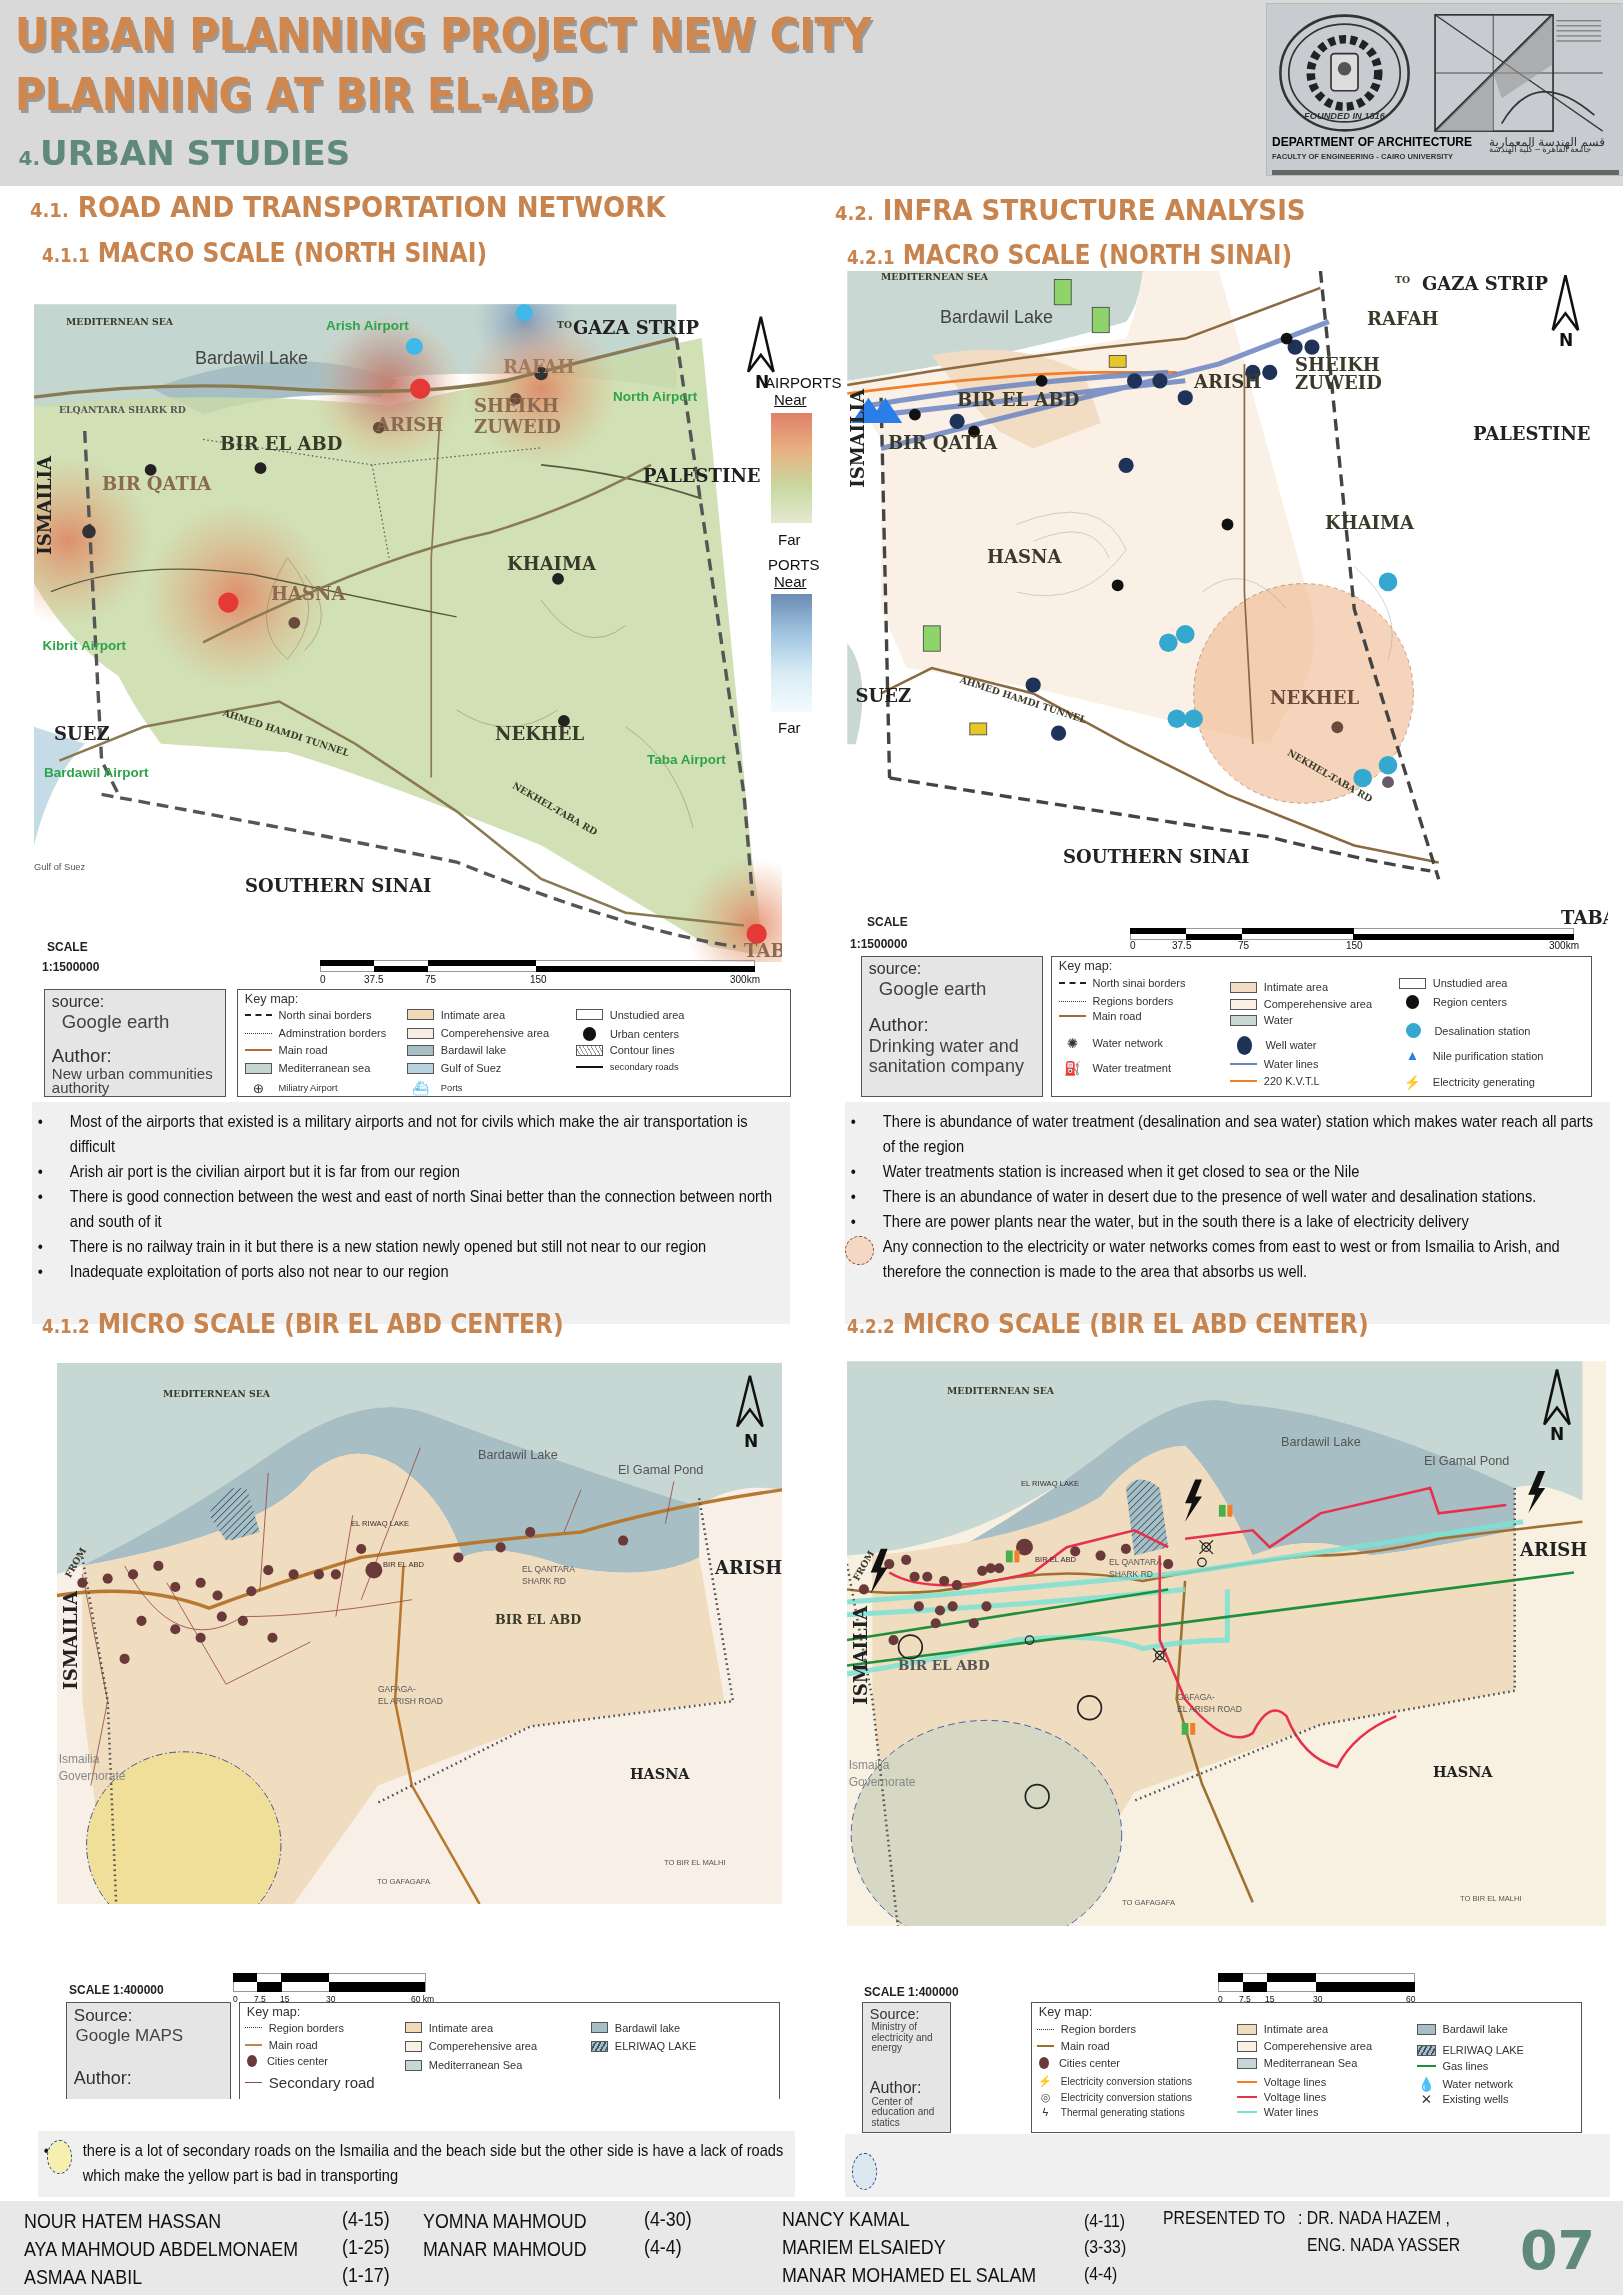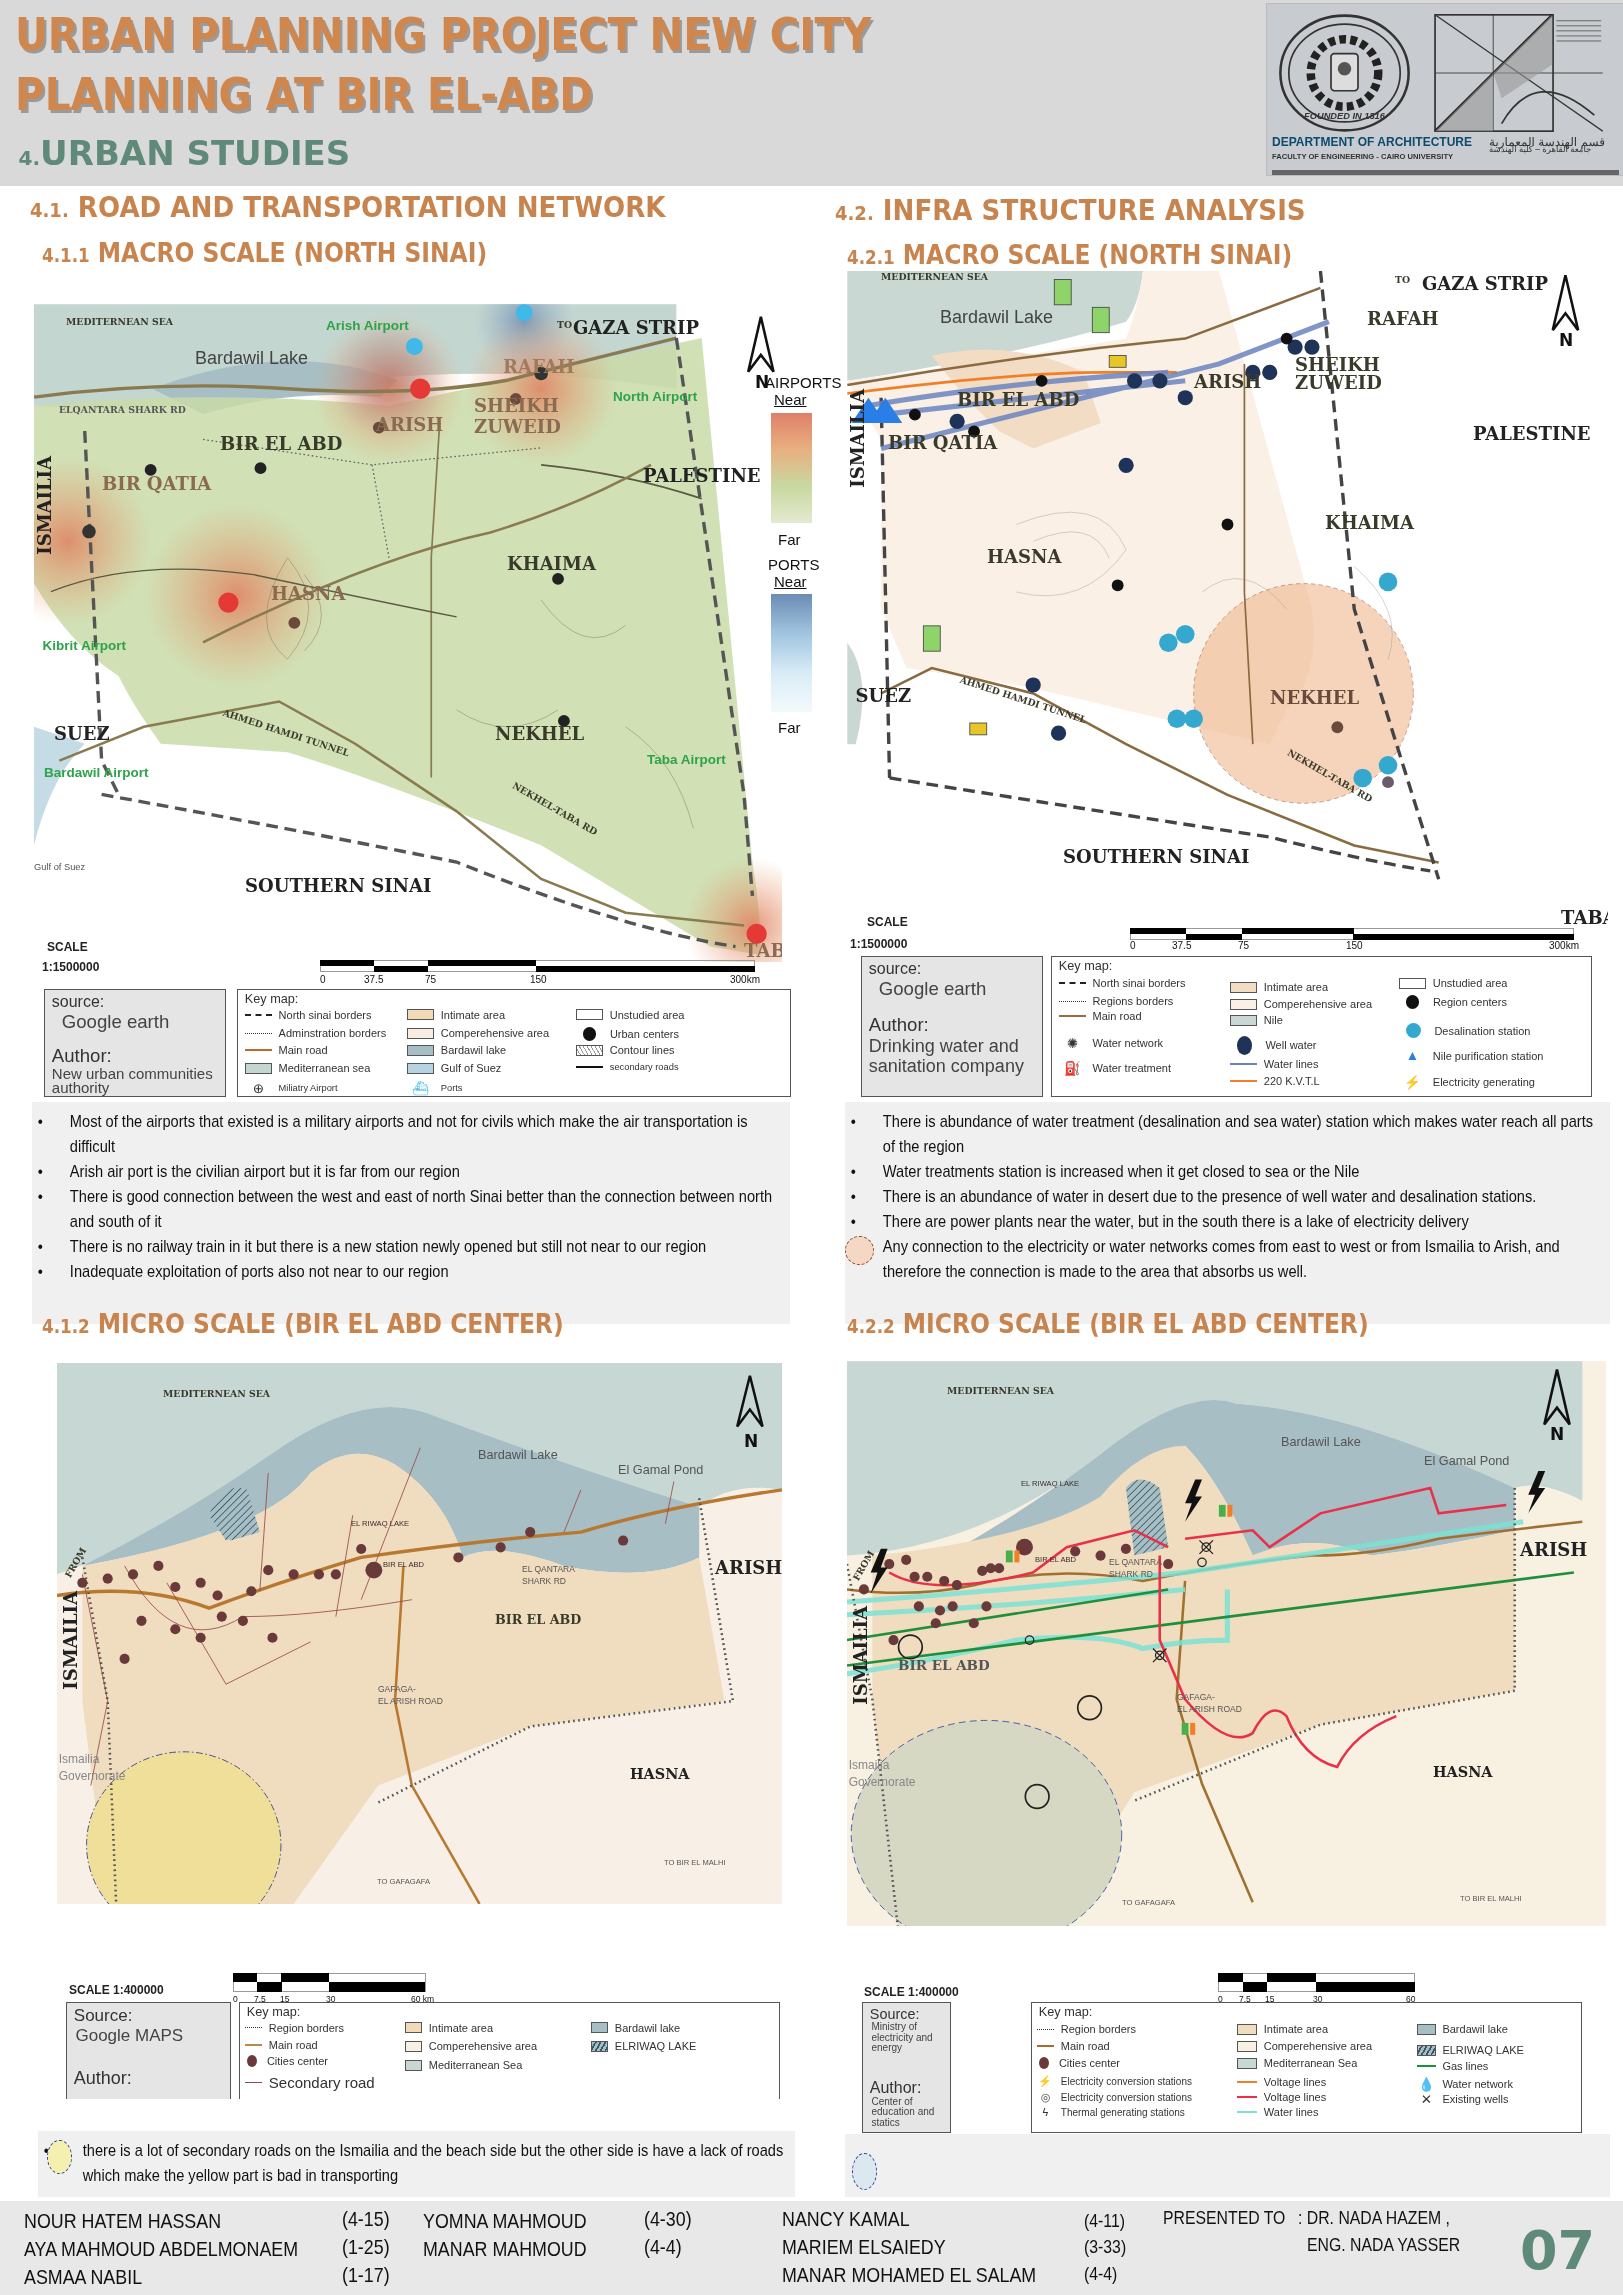--- a/index.html
+++ b/index.html
@@ -9,21 +9,21 @@
 
   
   .header { left: 0; top: 0; width: 1623px; height: 186px; background: #d9d9d9; }
   .title-line { left: 15px; font-family: "DejaVu Sans", sans-serif; font-weight: bold; font-size: 44px;
     color: #d0874e; letter-spacing: 0px; text-shadow: 2.5px 2.5px 0 #9a9a9a; transform: scaleX(0.92); transform-origin: left; }
   .subtitle { left: 18.6px; top: 133px; font-family: "DejaVu Sans", sans-serif; font-weight: bold; font-size: 34px; color: #5f8a7a; }
   .subtitle .num { font-size: 20px; }
   .logo-box { left: 1266px; top: 3.4px; width: 358px; height: 173px; background: #c8cbcf; border: 0.8px solid #bbb; }
   .logo-seal { left: 10px; top: 8.5px; width: 135px; height: 120px; }
   .logo-square { left: 167px; top: 10px; width: 169px; height: 118px; }
-  .logo-dept { left: 5px; top: 131px; font-size: 12px; font-weight: bold; color: #0c4a6e; white-space: nowrap; }
+  .logo-dept { left: 5px; top: 131px; font-size: 12px; font-weight: bold; color: #000000; white-space: nowrap; }
   .logo-fac { left: 5px; top: 148px; font-size: 7.6px; font-weight: bold; color: #333; white-space: nowrap; }
   .logo-arabic { left: 222px; top: 131px; font-size: 12px; color: #333; white-space: nowrap; direction: rtl; }
   .logo-arabic2 { left: 222px; top: 140px; font-size: 8.5px; color: #333; white-space: nowrap; direction: rtl; }
   .logo-bar { left: 5px; top: 166px; width: 347px; height: 4.2px; background: #666; }
 
   
   .h-sec { font-family: "DejaVu Sans", sans-serif; font-weight: bold; color: #c8844e; font-size: 29px; white-space: nowrap; transform: scaleX(0.9); transform-origin: left; }
   .h-sec .num { font-size: 20px; }
   .h-sub { font-family: "DejaVu Sans", sans-serif; font-weight: bold; color: #c8844e; font-size: 26px; white-space: nowrap; transform: scaleX(0.9); transform-origin: left; }
   .h-sub .num { font-size: 18.6px; }
@@ -444,21 +444,21 @@
   <div class="key-item" style="left:178px; top:24px;">
       <span class="sw" style="background:#f2dcc4;"></span>
       <span>Intimate area</span>
     </div>
   <div class="key-item" style="left:178px; top:41px;">
       <span class="sw" style="background:#faf0e6;"></span>
       <span>Comperehensive area</span>
     </div>
   <div class="key-item" style="left:178px; top:57px;">
       <span class="sw" style="background:#c9d8d2;"></span>
-      <span>Nile</span>
+      <span>Water</span>
     </div>
   <div class="key-item" style="left:178px; top:79px;">
       <span class="sw-circle" style="background:#1f3358; width:15px; height:18.6px;"></span>
       <span>Well water</span>
     </div>
   <div class="key-item" style="left:178px; top:101px;">
       <span class="sw-line" style="background:#6a84c0;"></span>
       <span>Water lines</span>
     </div>
   <div class="key-item" style="left:178px; top:118px;">

